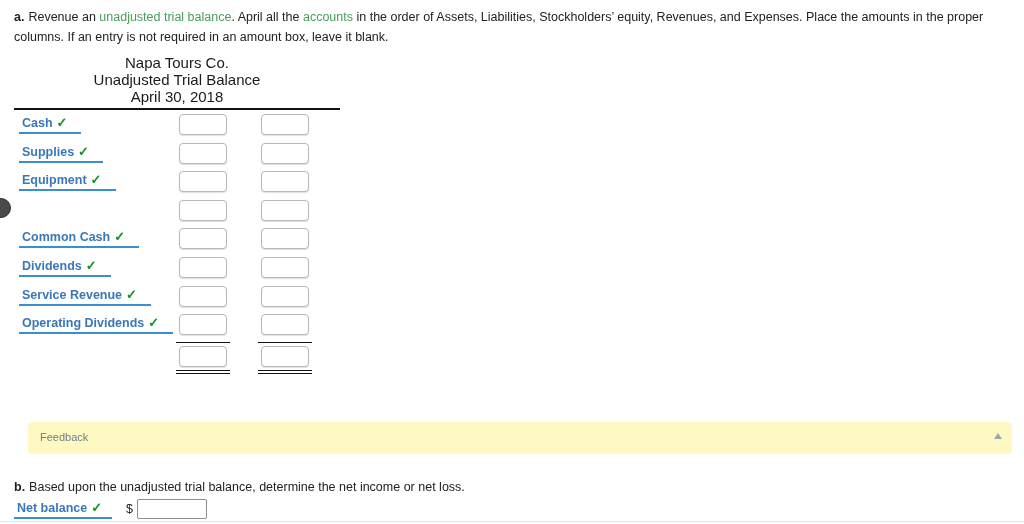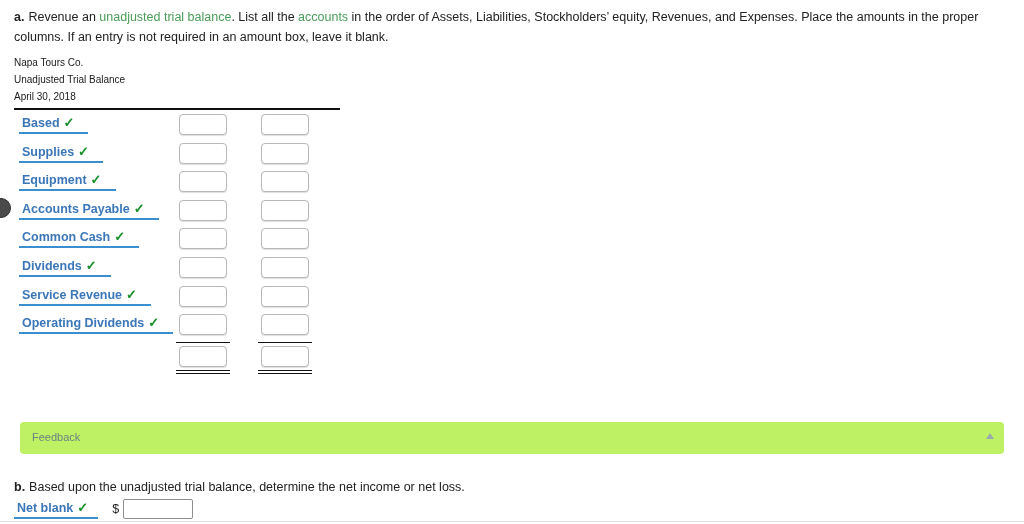--- a/index.html
+++ b/index.html
@@ -38,22 +38,22 @@
   }
 
   
   .statement {
     position: absolute;
     left: 14px;
     top: 54px;
     width: 326px;
   }
   .stmt-head {
-    text-align: left;
-    font-size: 10px;
+    text-align: center;
+    font-size: 15px;
     line-height: 17px;
     color: #1a1a1a;
   }
   .stmt-rule-top {
     border-bottom: 2.5px solid #111;
     margin-top: 3px;
     width: 326px;
   }
 
   .col-headers {
@@ -150,26 +150,26 @@
     width: 18px;
     height: 18px;
     border-radius: 50%;
     background: #4a4a4a;
     border: 1px solid #2f2f2f;
   }
 
   
   .feedback {
     position: absolute;
-    left: 20px;
+    left: 28px;
     top: 422px;
     width: 984px;
     height: 32px;
     box-sizing: border-box;
-    background: #bef264;
+    background: #fef9c3;
     border-radius: 4px;
   }
   .feedback-label {
     position: absolute;
     left: 12px;
     top: 9px;
     font-size: 11px;
     color: #6d7f85;
   }
   .feedback-toggle {
@@ -228,37 +228,37 @@
     left: 0;
     top: 521px;
     width: 1024px;
     border-top: 1px solid #e3e3e3;
   }
 </style>
 </head>
 <body>
 
 <div class="instruction">
-  <span class="part-letter">a.</span><span>Revenue an </span><a class="glossary-link">unadjusted trial balance</a><span>. List all the </span><a class="glossary-link">accounts</a><span> in the order of Assets, Liabilities, Stockholders’ equity, Revenues, and Expenses. Place the amounts in the proper columns. If an entry is not required in an amount box, leave it blank.</span>
+  <span class="part-letter">a.</span><span>Revenue an </span><a class="glossary-link">unadjusted trial balance</a><span>. April all the </span><a class="glossary-link">accounts</a><span> in the order of Assets, Liabilities, Stockholders’ equity, Revenues, and Expenses. Place the amounts in the proper columns. If an entry is not required in an amount box, leave it blank.</span>
 </div>
 
 <div class="statement">
 
   <div class="stmt-head">Napa Tours Co.</div>
   <div class="stmt-head">Unadjusted Trial Balance</div>
   <div class="stmt-head">April 30, 2018</div>
 
   <div class="stmt-rule-top"></div>
 
 
   <div class="rows">
 
     <div class="acct-row">
       <span class="acct-link-wrap">
-        <a class="acct-link">Based</a><span class="tick">✓</span>
+        <a class="acct-link">Cash</a><span class="tick">✓</span>
       </span>
       <input class="amt debit" type="text" value="" style="">
       <input class="amt credit" type="text" value="" style="">
     </div>
 
 
     <div class="acct-row">
       <span class="acct-link-wrap">
         <a class="acct-link">Supplies</a><span class="tick">✓</span>
       </span>
@@ -268,23 +268,20 @@
 
     <div class="acct-row">
       <span class="acct-link-wrap">
         <a class="acct-link">Equipment</a><span class="tick">✓</span>
       </span>
       <input class="amt debit" type="text" value="" style="">
       <input class="amt credit" type="text" value="" style="">
     </div>
 
     <div class="acct-row">
-      <span class="acct-link-wrap">
-        <a class="acct-link">Accounts Payable</a><span class="tick">✓</span>
-      </span>
       <input class="amt debit" type="text" value="" style="">
       <input class="amt credit" type="text" value="" style="">
     </div>
 
     <div class="acct-row">
       <span class="acct-link-wrap">
         <a class="acct-link">Common Cash</a><span class="tick">✓</span>
       </span>
       <input class="amt debit" type="text" value="" style="">
       <input class="amt credit" type="text" value="" style="">
@@ -332,19 +329,19 @@
   <span class="feedback-label">Feedback</span>
   <span class="feedback-toggle"></span>
 </div>
 
 <div class="part-b">
   <span class="part-letter">b.</span><span>Based upon the unadjusted trial balance, determine the net income or net loss.</span>
 </div>
 
 <div class="netincome-row">
   <span class="ni-link-wrap">
-    <a class="acct-link">Net blank</a><span class="tick">✓</span>
+    <a class="acct-link">Net balance</a><span class="tick">✓</span>
   </span>
   <span class="dollar">$</span>
   <input class="ni-input" type="text" value="" style="">
 </div>
 
 <div class="bottom-divider"></div>
 
 </body></html>

